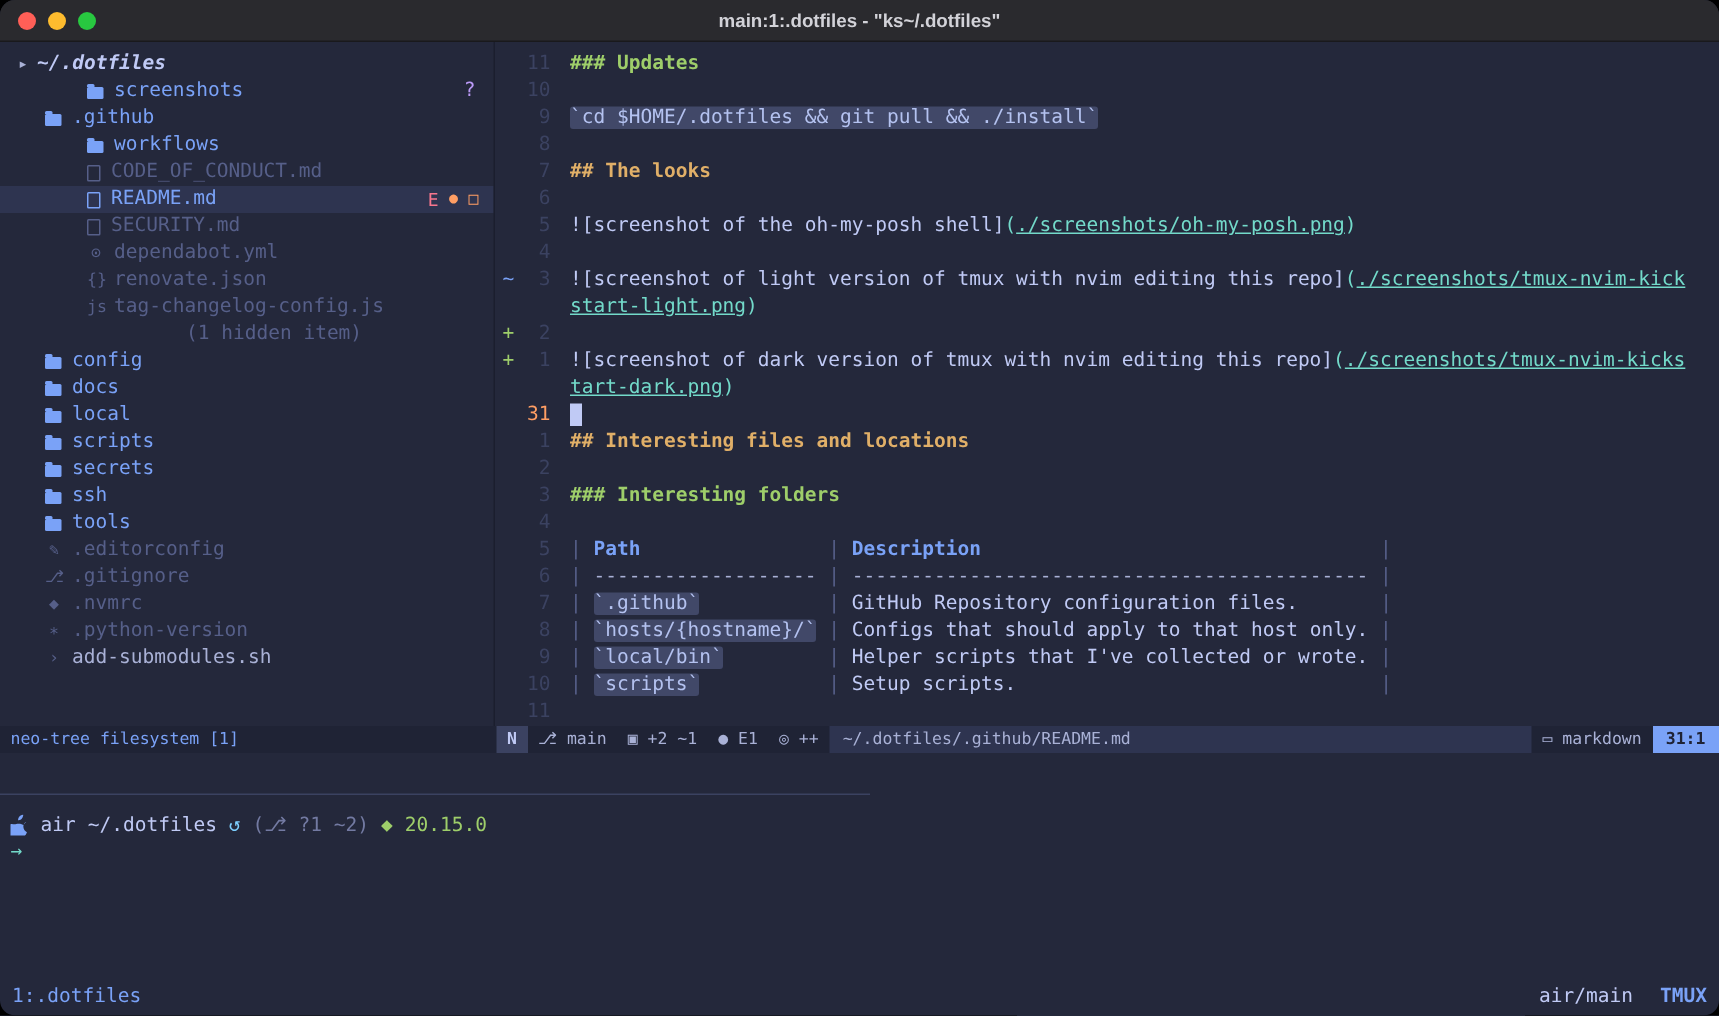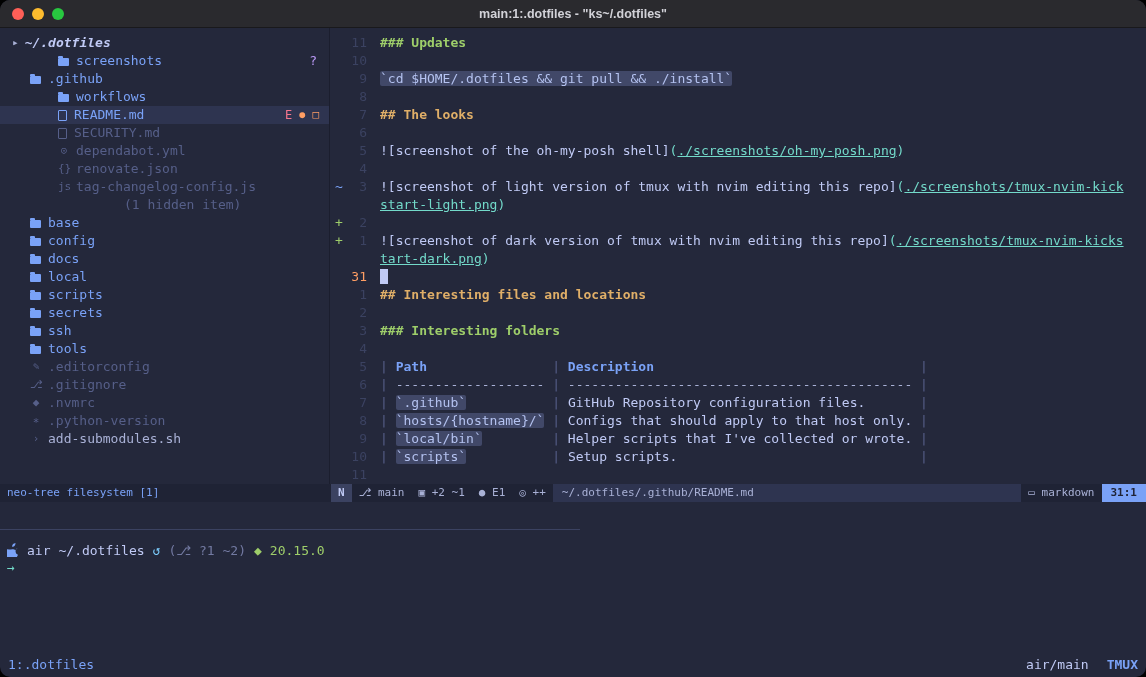--- a/index.html
+++ b/index.html
@@ -111,20 +111,24 @@
           <span class="badge-q">?</span>
         </div>
         <div class="srow pl1 c-blue">
           <span class="ico ico-folder"></span>
           <span>.github</span>
         </div>
         <div class="srow pl2 c-blue">
           <span class="ico ico-folder"></span>
           <span>workflows</span>
         </div>
+        <div class="srow pl2 c-dim">
+          <span class="ico ico-file"></span>
+          <span>CODE_OF_CONDUCT.md</span>
+        </div>
         <div class="srow pl2 sel c-blue">
           <span class="ico ico-file"></span>
           <span>README.md</span>
           <span class="markers">
             <span class="mk-e">E</span>
             <span class="mk-dot">●</span>
             <span class="mk-box">□</span>
           </span>
         </div>
         <div class="srow pl2 c-dim">
@@ -138,24 +142,20 @@
         <div class="srow pl2 c-dim">
           <span class="ico-glyph">{}</span>
           <span>renovate.json</span>
         </div>
         <div class="srow pl2 c-dim">
           <span class="ico-glyph">js</span>
           <span>tag-changelog-config.js</span>
         </div>
         <div class="srow pl2t c-dim">
           <span class="hidden-note">(1 hidden item)</span>
-        </div>
-        <div class="srow pl1 c-blue">
-          <span class="ico ico-folder"></span>
-          <span>base</span>
         </div>
         <div class="srow pl1 c-blue">
           <span class="ico ico-folder"></span>
           <span>config</span>
         </div>
         <div class="srow pl1 c-blue">
           <span class="ico ico-folder"></span>
           <span>docs</span>
         </div>
         <div class="srow pl1 c-blue">

